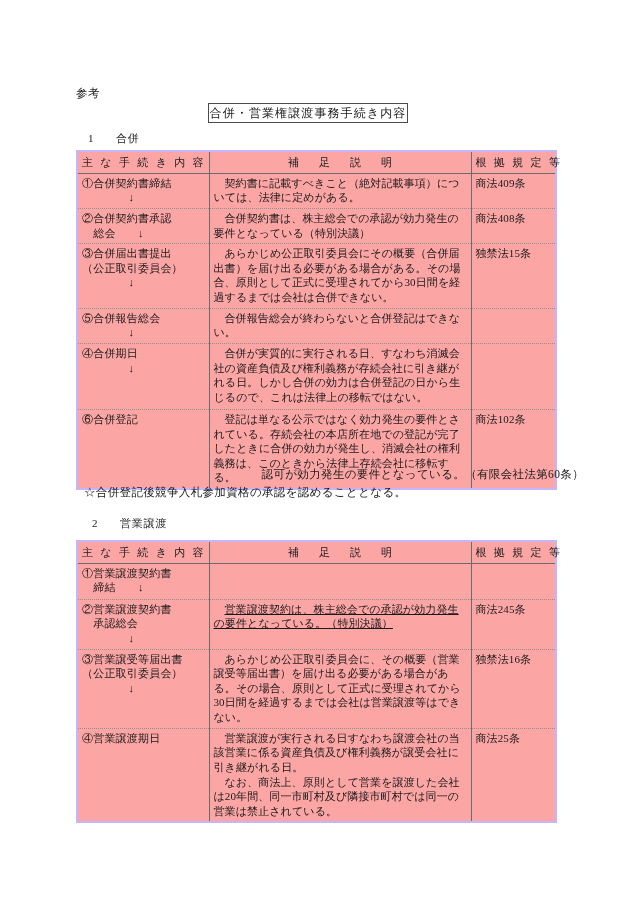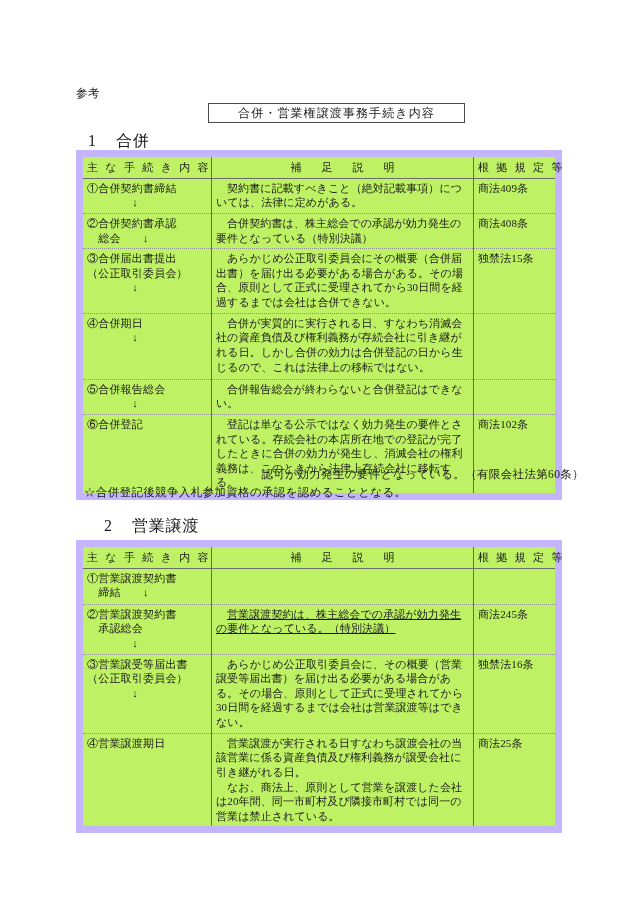--- a/index.html
+++ b/index.html
@@ -30,55 +30,55 @@
     left: 76px;
     top: 88px;
     font-size: 11.5px;
     letter-spacing: 0.6px;
     line-height: 1;
   }
   .title-box {
     position: absolute;
     left: 208px;
     top: 103px;
-    width: 257px;
+    width: 200px;
     height: 20px;
     border: 1px solid #4a4a4a;
     box-sizing: border-box;
     display: flex;
     align-items: center;
     justify-content: center;
   }
   .title-box-text {
     font-size: 12px;
     letter-spacing: 1.1px;
     white-space: nowrap;
   }
 
   .section-head {
     position: absolute;
-    font-size: 16px;
+    font-size: 11px;
     letter-spacing: 0.8px;
     line-height: 1;
     white-space: nowrap;
   }
   .section-head .num {
     display: inline-block;
     width: 28px;
   }
   #section-1 { left: 88px; top: 133px; }
-  #section-2 { left: 104px; top: 518px; }
+  #section-2 { left: 92px; top: 518px; }
 
   
   .proc-table {
     position: absolute;
     border-collapse: collapse;
     table-layout: fixed;
-    border: 7px solid #c4b5fd;
-    background: #bef264;
+    border: 2px solid #c4b5fd;
+    background: #fca5a5;
   }
   #table-merger   { left: 76px; top: 150px; width: 479px; }
   #table-transfer { left: 76px; top: 540px; width: 479px; }
 
   .proc-table col.c1 { width: 132px; }
   .proc-table col.c2 { width: 262px; }
   .proc-table col.c3 { width: 85px; }
 
   .proc-table th,
   .proc-table td {
@@ -184,31 +184,31 @@
           <td class="col-basis">商法408条</td>
         </tr>
         <tr style="height: 62px;">
           <td class="col-step">③合併届出書提出
 （公正取引委員会）<span class="arrow-line">↓</span></td>
           <td class="col-detail" style="text-indent: 0px;">
             <div class="para">あらかじめ公正取引委員会にその概要（合併届出書）を届け出る必要がある場合がある。その場合、原則として正式に受理されてから30日間を経過するまでは会社は合併できない。</div>
           </td>
           <td class="col-basis">独禁法15条</td>
         </tr>
+        <tr style="height: 30px;">
+          <td class="col-step">⑤合併報告総会<span class="arrow-line">↓</span></td>
+          <td class="col-detail" style="text-indent: 0px;">
+            <div class="para">合併報告総会が終わらないと合併登記はできない。</div>
+          </td>
+          <td class="col-basis"></td>
+        </tr>
         <tr style="height: 66px;">
           <td class="col-step">④合併期日<span class="arrow-line">↓</span></td>
           <td class="col-detail" style="text-indent: 0px;">
             <div class="para">合併が実質的に実行される日、すなわち消滅会社の資産負債及び権利義務が存続会社に引き継がれる日。しかし合併の効力は合併登記の日から生じるので、これは法律上の移転ではない。</div>
-          </td>
-          <td class="col-basis"></td>
-        </tr>
-        <tr style="height: 30px;">
-          <td class="col-step">⑤合併報告総会<span class="arrow-line">↓</span></td>
-          <td class="col-detail" style="text-indent: 0px;">
-            <div class="para">合併報告総会が終わらないと合併登記はできない。</div>
           </td>
           <td class="col-basis"></td>
         </tr>
         <tr style="height: 74px;">
           <td class="col-step">⑥合併登記</td>
           <td class="col-detail" style="text-indent: 0px;">
             <div class="para">登記は単なる公示ではなく効力発生の要件とされている。存続会社の本店所在地での登記が完了したときに合併の効力が発生し、消滅会社の権利義務は、このときから法律上存続会社に移転する。</div>
           </td>
           <td class="col-basis">商法102条</td>
         </tr>

